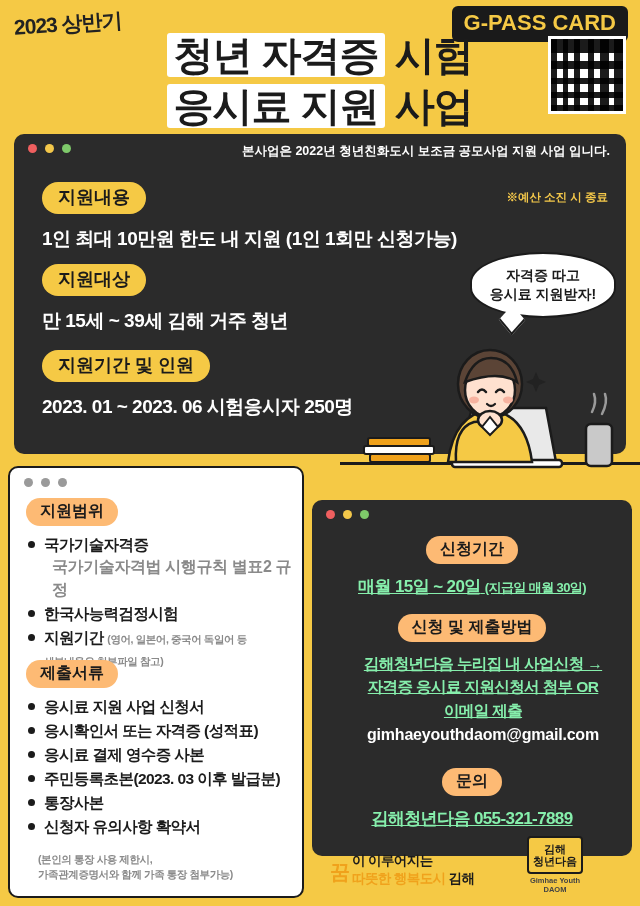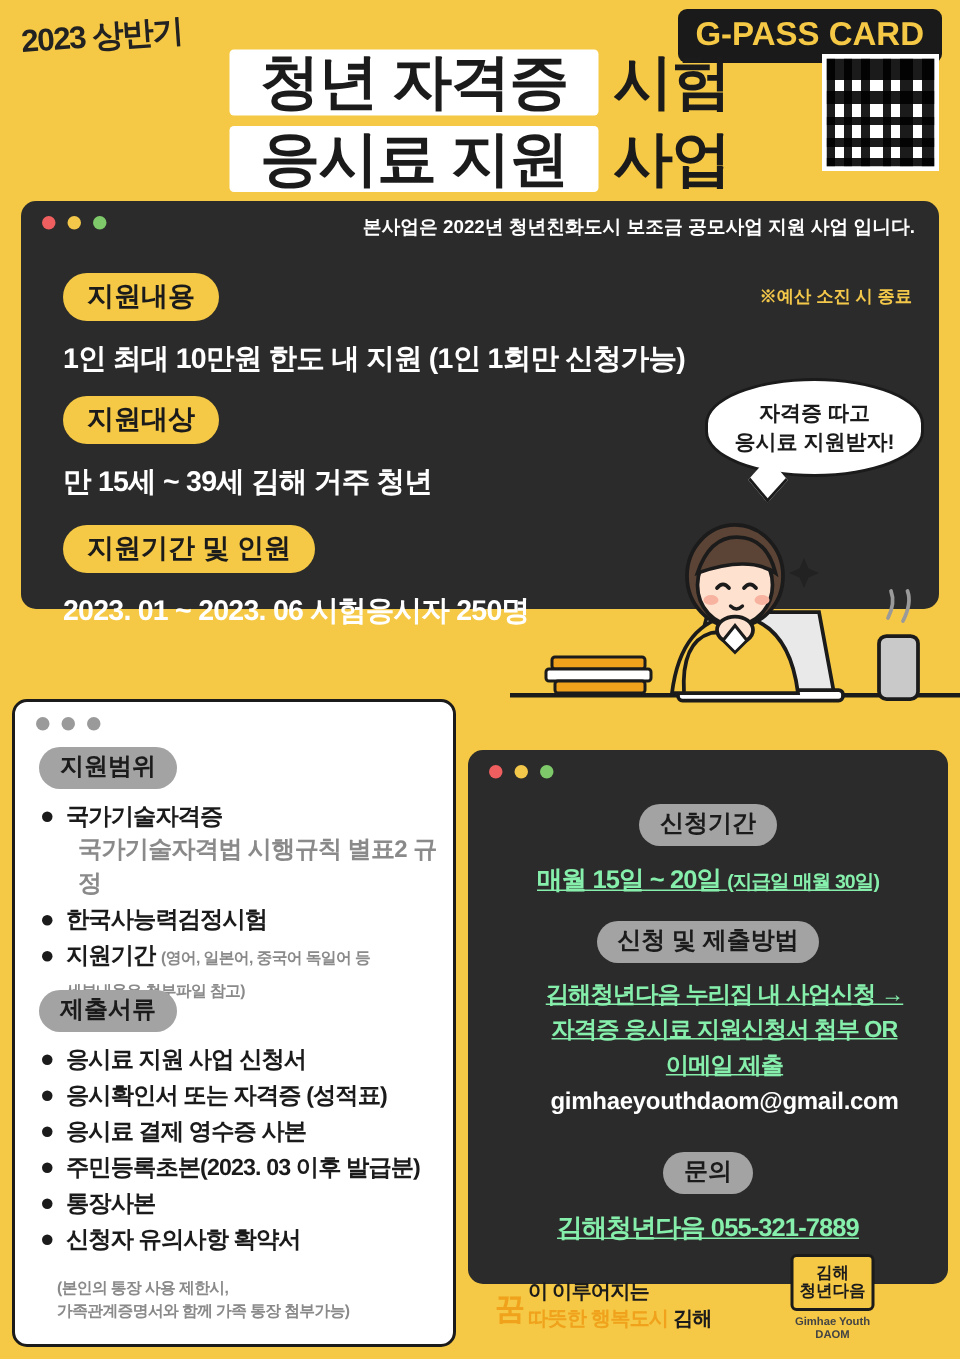--- a/index.html
+++ b/index.html
@@ -30,21 +30,21 @@
   .title-wrap {
     position: absolute; left: 0; top: 30px; width: 640px;
     text-align: center;
   }
   .title-line {
     font-size: 40px; font-weight: bold; color: #1b1b1b;
     letter-spacing: -1px; line-height: 1.28;
   }
   .hl-white {
     background: #ffffff;
-    padding: 0 20px;
+    padding: 0 6px;
     border-radius: 3px;
     box-shadow: 0 0 0 0 #fff;
   }
   .qr {
     position: absolute; right: 14px; top: 36px;
     width: 78px; height: 78px;
     background:
       linear-gradient(90deg,#1b1b1b 0 8%, transparent 8% 16%, #1b1b1b 16% 24%, transparent 24% 32%, #1b1b1b 32% 40%, transparent 40% 52%, #1b1b1b 52% 60%, transparent 60% 68%, #1b1b1b 68% 80%, transparent 80% 88%, #1b1b1b 88% 100%),
       linear-gradient(0deg,#1b1b1b 0 8%, transparent 8% 18%, #1b1b1b 18% 26%, transparent 26% 38%, #1b1b1b 38% 46%, transparent 46% 58%, #1b1b1b 58% 70%, transparent 70% 80%, #1b1b1b 80% 100%);
     background-blend-mode: multiply;
@@ -59,21 +59,21 @@
     border-radius: 10px;
   }
   .dots { position: absolute; left: 14px; top: 10px; display: flex; gap: 8px; }
   .dot { width: 9px; height: 9px; border-radius: 50%; }
   .dot.r { background: #ef5f5f; }
   .dot.y { background: #f3c74a; }
   .dot.g { background: #7ec96a; }
   .dot.gray { background: #8a8a8a; }
 
   
-  #card-top { left: 14px; top: 134px; width: 612px; height: 272px; }
+  #card-top { left: 14px; top: 134px; width: 612px; height: 320px; }
   .top-note {
     position: absolute; right: 16px; top: 9px;
     color: #ffffff; font-size: 12.5px; font-weight: bold;
   }
   .top-sub {
     position: absolute; right: 18px; top: 56px;
     color: #f3c74a; font-size: 11.5px; font-weight: bold;
   }
   .pill {
     display: inline-block;
@@ -112,21 +112,21 @@
   }
 
   
   .illus { position: absolute; right: 0px; top: 312px; width: 300px; height: 190px; z-index: 4; }
 
   
   #card-left { left: 8px; top: 466px; width: 296px; height: 432px; background: #ffffff; border: 2px solid #1b1b1b; }
   #card-left .dots .dot { background: #9a9a9a; }
   .lp { position: absolute; left: 16px; }
   .pill-sm {
-    display: inline-block; background: #a3a3a3; color: #1b1b1b;
+    display: inline-block; background: #fdba74; color: #1b1b1b;
     font-size: 16px; font-weight: bold; padding: 3px 14px 4px 14px; border-radius: 14px;
   }
   ul.bul { list-style: none; margin-top: 8px; }
   ul.bul > li {
     position: relative; padding-left: 18px;
     font-size: 15.5px; font-weight: bold; color: #1b1b1b;
     line-height: 1.42; margin-bottom: 2px; letter-spacing: -0.6px;
   }
   ul.bul > li:before {
     content: ""; position: absolute; left: 2px; top: 7px;

